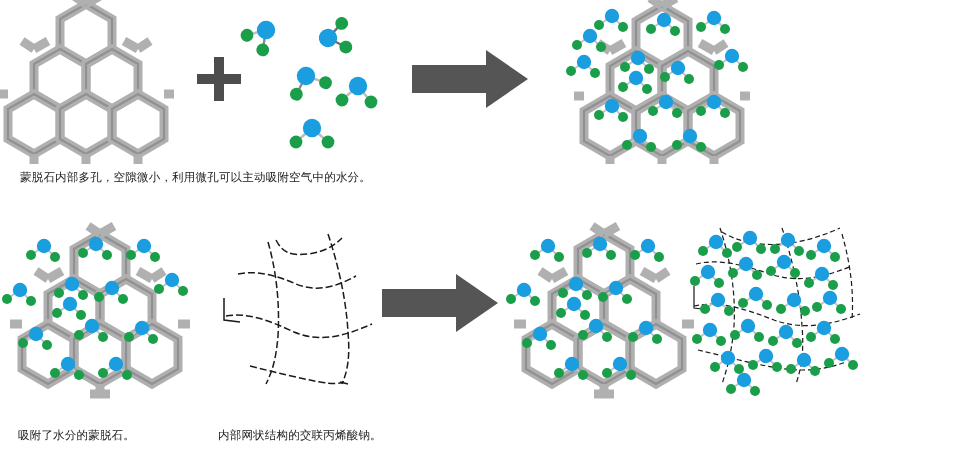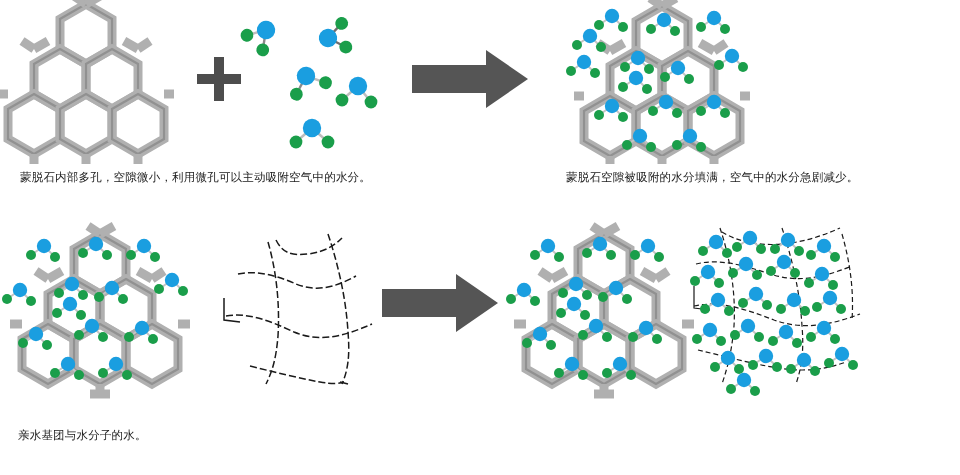--- a/index.html
+++ b/index.html
@@ -176,21 +176,20 @@
         <use href="#wmol" x="46" y="104"></use>
         <use href="#wmol" x="100" y="100"></use>
         <use href="#wmol" x="148" y="100"></use>
         <use href="#wmol" x="74" y="134"></use>
         <use href="#wmol" x="124" y="134"></use>
         <use href="#wmol" x="24" y="34"></use>
       </g>
     </svg>
   </div>
 
-  <div class="caption" style="left:566px; top:170px; width:380px;">蒙脱石空隙被吸附的水分填满，空气中的水分急剧减少。</div>
 
   <div class="panel" style="left:0px; top:228px;">
     <svg width="196" height="166" viewBox="0 0 196 166">
       <g transform="translate(22,4)">
         <use href="#hexcell2" x="52" y="2"></use>
         <use href="#hexcell2" x="26" y="47"></use>
         <use href="#hexcell2" x="78" y="47"></use>
         <use href="#hexcell2" x="0" y="92"></use>
         <use href="#hexcell2" x="52" y="92"></use>
         <use href="#hexcell2" x="104" y="92"></use>
@@ -218,39 +217,40 @@
         <use href="#wmol" x="172" y="52"></use>
         <use href="#wmol" x="36" y="106"></use>
         <use href="#wmol" x="92" y="98"></use>
         <use href="#wmol" x="142" y="100"></use>
         <use href="#wmol" x="68" y="136"></use>
         <use href="#wmol" x="116" y="136"></use>
       </g>
     </svg>
   </div>
 
-  <div class="caption" style="left:18px; top:428px; width:200px;">亲水基团与水分子的水。</div>
+  <div class="caption" style="left:18px; top:428px; width:200px;">吸附了水分的蒙脱石。</div>
 
   <div class="panel" style="left:216px; top:232px;">
     <svg width="164" height="160" viewBox="0 0 164 160">
       <g fill="none" stroke="#1a1a1a" stroke-width="1.5" stroke-dasharray="7 3">
         <path d="M60 8 C66 20, 74 24, 92 22 C108 20, 118 14, 126 6"></path>
         <path d="M22 42 C42 38, 62 44, 80 52 C100 60, 118 56, 140 44"></path>
         <path d="M10 84 C34 80, 56 90, 78 100 C102 110, 124 106, 156 92"></path>
         <path d="M34 134 C58 140, 82 146, 104 150 C116 152, 122 152, 128 150"></path>
         <path d="M52 10 C60 38, 64 70, 62 104 C60 128, 56 140, 50 152"></path>
         <path d="M112 2 C122 32, 130 66, 132 100 C134 124, 132 138, 126 152"></path>
       </g>
       <g fill="none" stroke="#1a1a1a" stroke-width="1.5">
         <path d="M8 66 L8 88 L24 90"></path>
         <path d="M124 150 L132 152"></path>
       </g>
     </svg>
   </div>
 
+  <div class="caption" style="left:218px; top:428px; width:220px;">内部网状结构的交联丙烯酸钠。</div>
 
   <div class="arrow-wrap" style="left:382px; top:272px;">
     <svg width="118" height="62" viewBox="0 0 118 62">
       <polygon points="0,17 74,17 74,2 116,31 74,60 74,45 0,45" fill="#555555"></polygon>
     </svg>
   </div>
 
   <div class="panel" style="left:506px; top:228px;">
     <svg width="370" height="168" viewBox="0 0 370 168">
 

